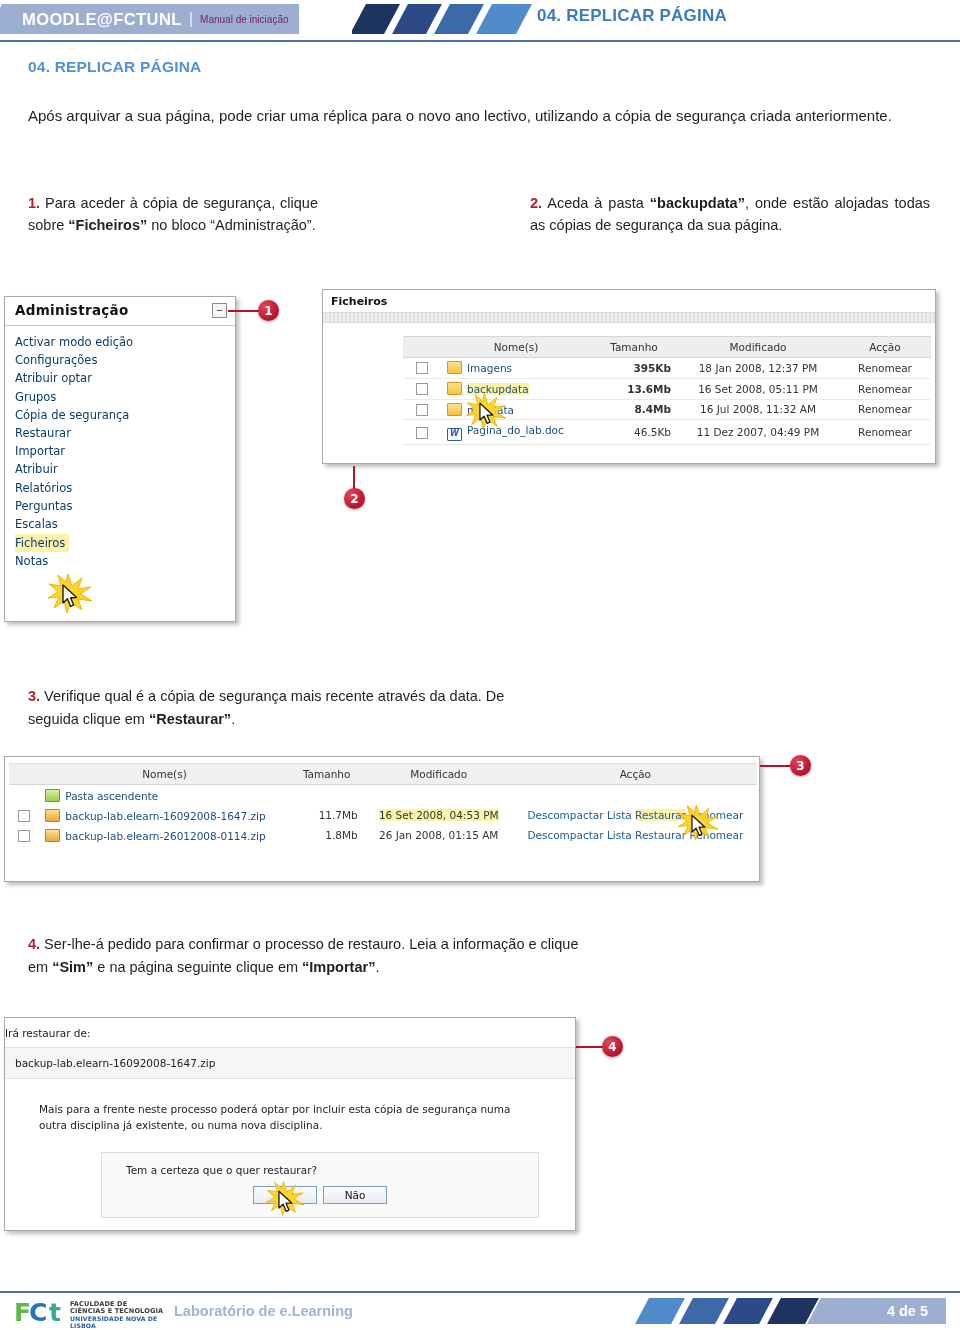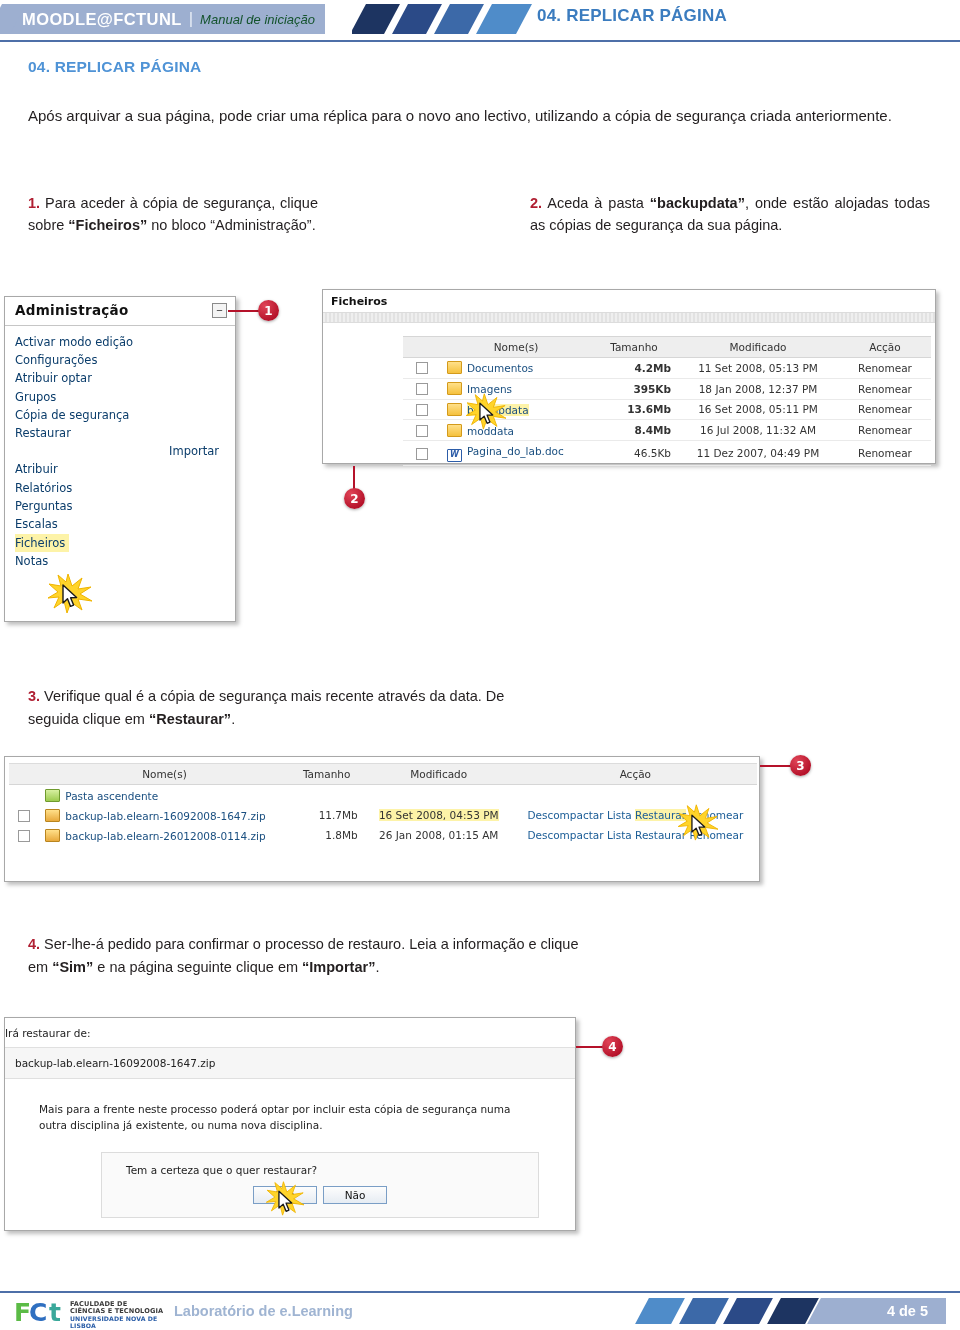--- a/index.html
+++ b/index.html
@@ -15,21 +15,21 @@
     position:absolute;left:6px;top:4px;height:30px;
     background:#9dafd0;display:flex;align-items:center;
     padding:0 10px 0 16px;
   }
   .hdr-tag .brand{
     color:#ffffff;font-weight:bold;font-size:16.5px;letter-spacing:.4px;
   }
   .hdr-tag .divider{
     color:#e8edf6;font-size:17px;margin:0 7px;font-weight:300;
   }
-  .hdr-tag .sub{color:#14532d;font-size:13px;font-style:italic;}
+  .hdr-tag .sub{color:#701a75;font-size:10px;}
   .hdr-tag-skew{
     position:absolute;left:-12px;top:0;width:24px;height:30px;
     background:#9dafd0;transform:skewX(-28deg);
   }
   .stripes{position:absolute;top:4px;height:30px;overflow:hidden;}
   .stripe{position:absolute;top:0;height:30px;transform:skewX(-28deg);}
   .hdr-title{
     position:absolute;left:537px;top:6px;
     color:#3b7cbf;font-weight:bold;font-size:17px;letter-spacing:.2px;
   }
@@ -297,21 +297,21 @@
       <div class="admin-item-wrap">
         <div class="admin-item" style="padding-left: 0px;">Grupos</div>
       </div>
       <div class="admin-item-wrap">
         <div class="admin-item" style="padding-left: 0px;">Cópia de segurança</div>
       </div>
       <div class="admin-item-wrap">
         <div class="admin-item" style="padding-left: 0px;">Restaurar</div>
       </div>
       <div class="admin-item-wrap">
-        <div class="admin-item" style="padding-left: 0px; text-align: right;">Importar</div>
+        <div class="admin-item" style="padding-left: 0px;">Importar</div>
       </div>
       <div class="admin-item-wrap">
         <div class="admin-item" style="padding-left: 0px;">Atribuir</div>
       </div>
       <div class="admin-item-wrap">
         <div class="admin-item" style="padding-left: 0px;">Relatórios</div>
       </div>
       <div class="admin-item-wrap">
         <div class="admin-item" style="padding-left: 0px;">Perguntas</div>
       </div>
@@ -334,27 +334,20 @@
           <th class="c-chk"></th>
           <th class="c-name">Nome(s)</th>
           <th class="c-size">Tamanho</th>
           <th class="c-mod">Modificado</th>
           <th class="c-act">Acção</th>
         </tr>
       </thead>
     <tbody id="files-body">
         <tr>
           <td class="c-chk"><span class="chk"></span></td>
-          <td class="c-name"><span class="ficon folder"></span><span class="rowname">Documentos</span></td>
-          <td class="c-size">4.2Mb</td>
-          <td class="c-mod">11 Set 2008, 05:13 PM</td>
-          <td class="c-act">Renomear</td>
-        </tr>
-        <tr>
-          <td class="c-chk"><span class="chk"></span></td>
           <td class="c-name"><span class="ficon folder"></span><span class="rowname">Imagens</span></td>
           <td class="c-size">395Kb</td>
           <td class="c-mod">18 Jan 2008, 12:37 PM</td>
           <td class="c-act">Renomear</td>
         </tr>
         <tr>
           <td class="c-chk"><span class="chk"></span></td>
           <td class="c-name"><span class="ficon folder"></span><span class="rowname hl-yellow">backupdata</span></td>
           <td class="c-size">13.6Mb</td>
           <td class="c-mod">16 Set 2008, 05:11 PM</td>

